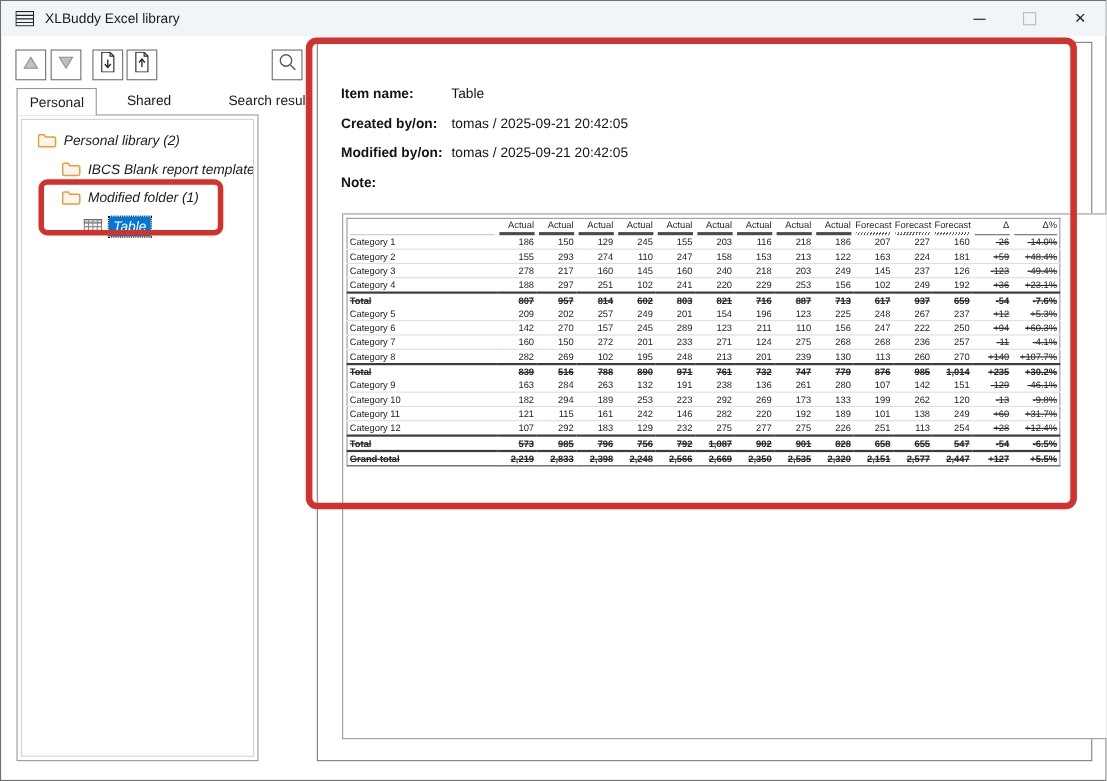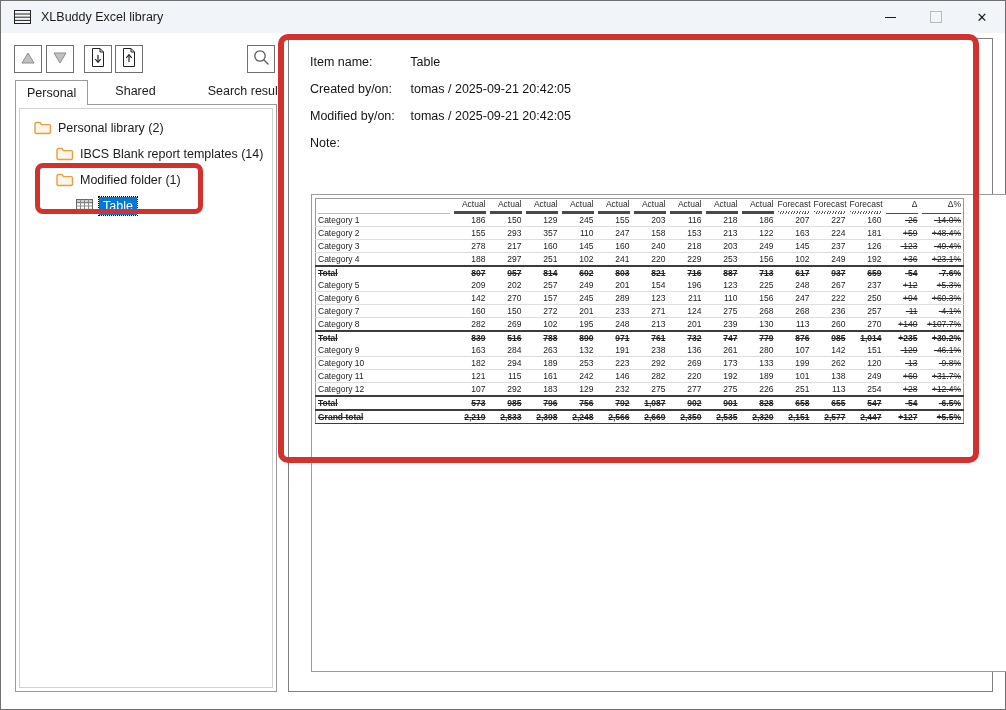--- a/index.html
+++ b/index.html
@@ -36,22 +36,22 @@
   }
   
   .tabs { position:absolute; left:14px; top:79px; height:25px; display:flex; z-index:3; }
   .tab { padding:0 26px; font-size:12.5px; line-height:23px; color:#1b1b1b; white-space:nowrap; }
   .tab.active {
     padding:0 11px; background:#fff; border:1px solid #9a9a9a; border-bottom:none;
     height:24px; line-height:24px; margin-right:1px;
   }
   
   .tree-outer {
-    position:absolute; left:14px; top:103px; width:262px; height:588px;
-    box-sizing:border-box; border:1px solid #9a9a9a; background:#fff; z-index:1;
+    position:absolute; left:14px; top:103px; width:220px; height:588px;
+    box-sizing:border-box; border:1px solid #9a9a9a; background:#fff; z-index:1;font-style:italic;
   }
   .tree-inner {
     position:absolute; left:3px; top:3px; right:3px; bottom:3px;
     border:1px solid #d2d2d2; background:#fff; overflow:hidden;
   }
   .tree-list { padding-top:6px; }
   .tree-item { height:26px; display:flex; align-items:center; }
   .tree-item.lvl0 { padding-left:14px; }
   .tree-item.lvl1 { padding-left:36px; }
   .tree-item.lvl2 { padding-left:56px; }
@@ -60,21 +60,21 @@
   .tlabel.selected {
     background:#0078d7; color:#fff; padding:2px 4px;
     outline:1px dotted #000;
   }
   
   .right-pane {
     position:absolute; left:287px; top:37px; width:705px; height:654px;
     box-sizing:border-box; border:1px solid #808080; background:#fff;
   }
   .detail-row { position:absolute; left:21px; font-size:12.5px; color:#141414; white-space:nowrap; }
-  .dlabel { display:inline-block; width:97px; font-weight:400; }
+  .dlabel { display:inline-block; width:97px; font-weight:700;margin-top:23px; }
   .dvalue { font-weight:400; }
   .preview-box {
     position:absolute; left:22px; top:155px; width:789px; height:478px;
     box-sizing:border-box; border:1px solid #9b9b9b; background:#fff;
   }
   
   .ptable {
     position:absolute; left:3px; top:3px; width:648px;
     border-collapse:collapse; table-layout:fixed;
     font-size:8.5px; color:#222; border:1px solid #999;
@@ -293,21 +293,21 @@
               <td class="num">207</td>
               <td class="num">227</td>
               <td class="num">160</td>
               <td class="num struck">-26</td>
               <td class="num struck">-14.0%</td>
             </tr>
             <tr class="data">
               <td class="lab">Category 2</td>
               <td class="num">155</td>
               <td class="num">293</td>
-              <td class="num">357</td>
+              <td class="num">274</td>
               <td class="num">110</td>
               <td class="num">247</td>
               <td class="num">158</td>
               <td class="num">153</td>
               <td class="num">213</td>
               <td class="num">122</td>
               <td class="num">163</td>
               <td class="num">224</td>
               <td class="num">181</td>
               <td class="num struck">+59</td>

